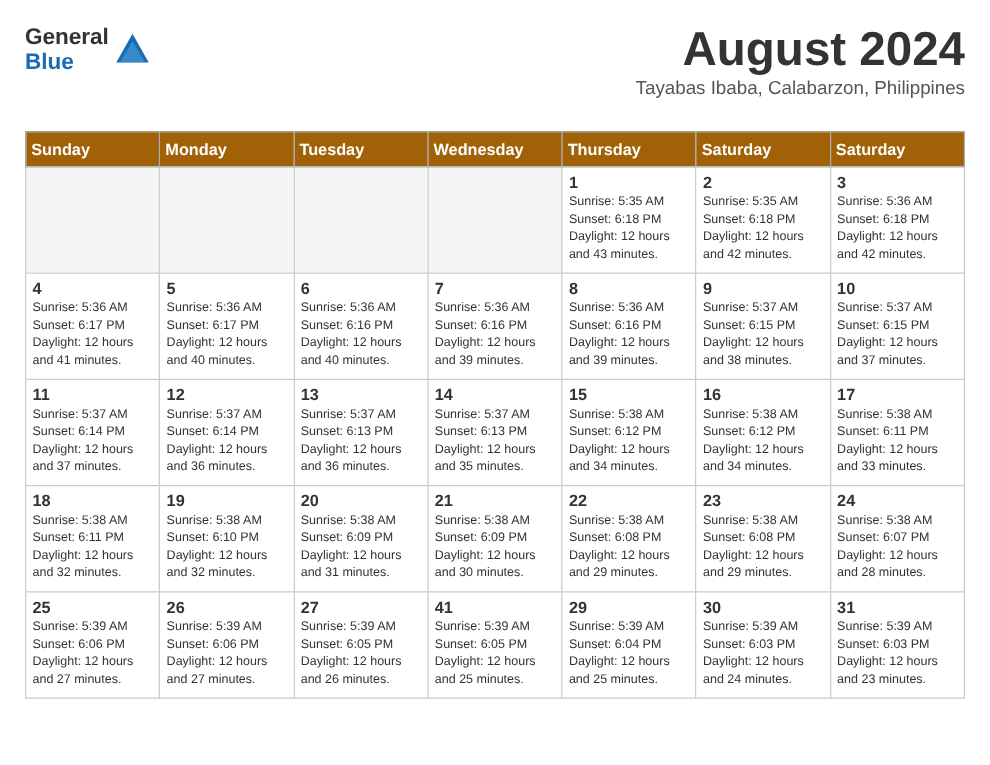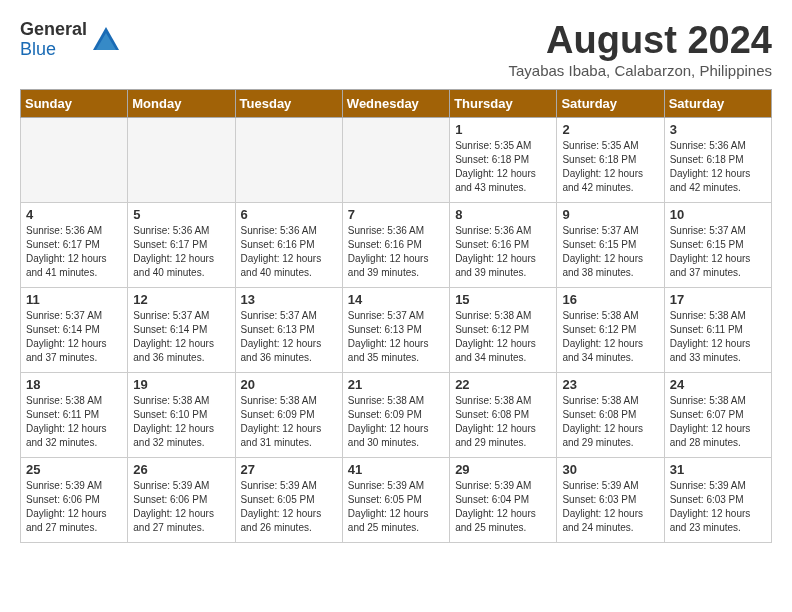--- a/index.html
+++ b/index.html
@@ -7,40 +7,40 @@
       font-family: Arial, sans-serif;
       background: #fff;
       width: 792px;
       min-height: 612px;
       padding: 20px;
     }
     .header {
       display: flex;
       justify-content: space-between;
       align-items: flex-start;
-      margin-bottom: 10px;
+      margin-bottom: 26px;
       gap: 41px;
     }
     .logo {
       display: flex;
       align-items: center;
     }
     .logo-text {
       display: flex;
       flex-direction: column;
       line-height: 1.1;
     }
     .logo-general {
       font-size: 18px;
       font-weight: bold;
       color: #333;
     }
     .logo-blue {
       font-size: 18px;
-      font-weight: normal;
+      font-weight: bold;
       color: #1a6bb5;
     }
     .logo-icon {
       width: 30px;
       height: 30px;
       margin-left: 4px;
     }
     .title-section {
       text-align: right;
     }

